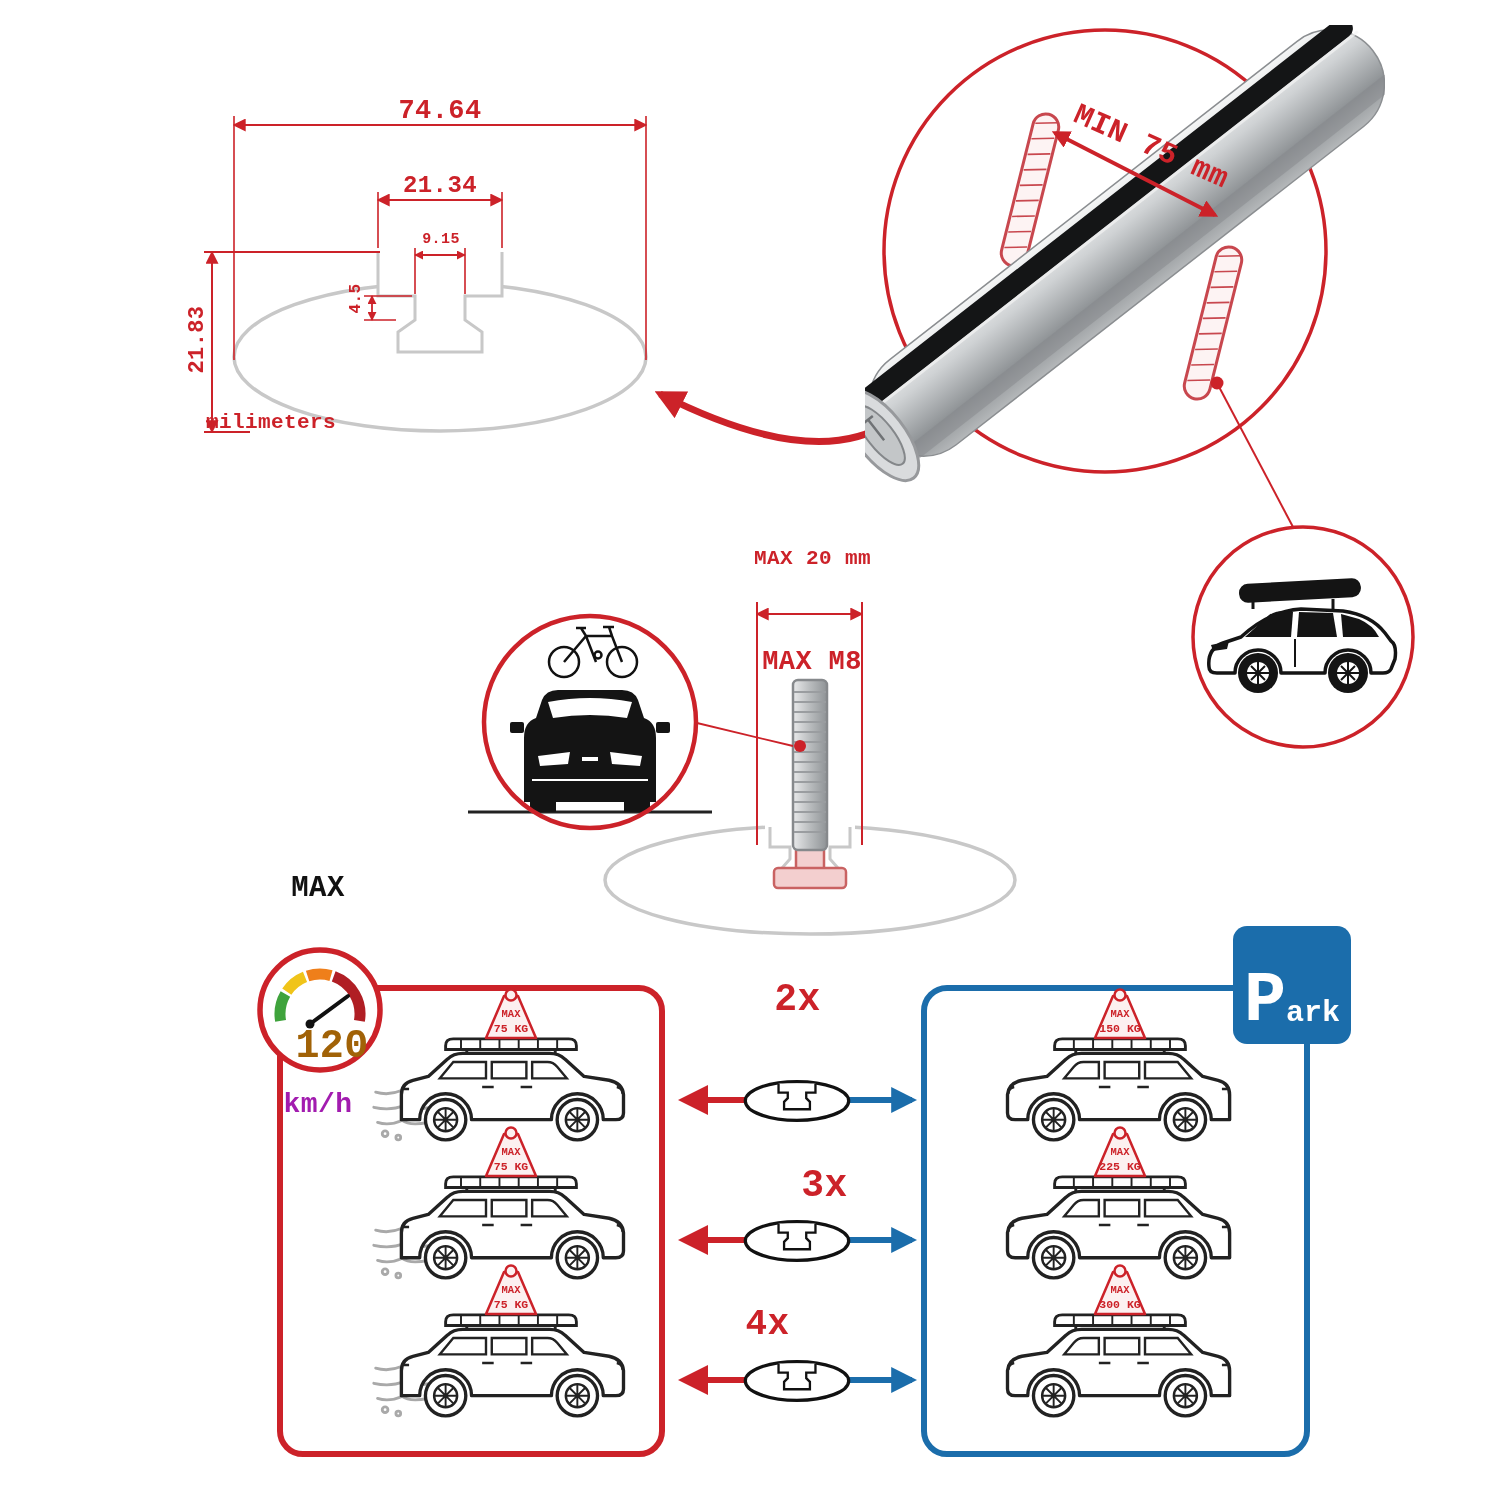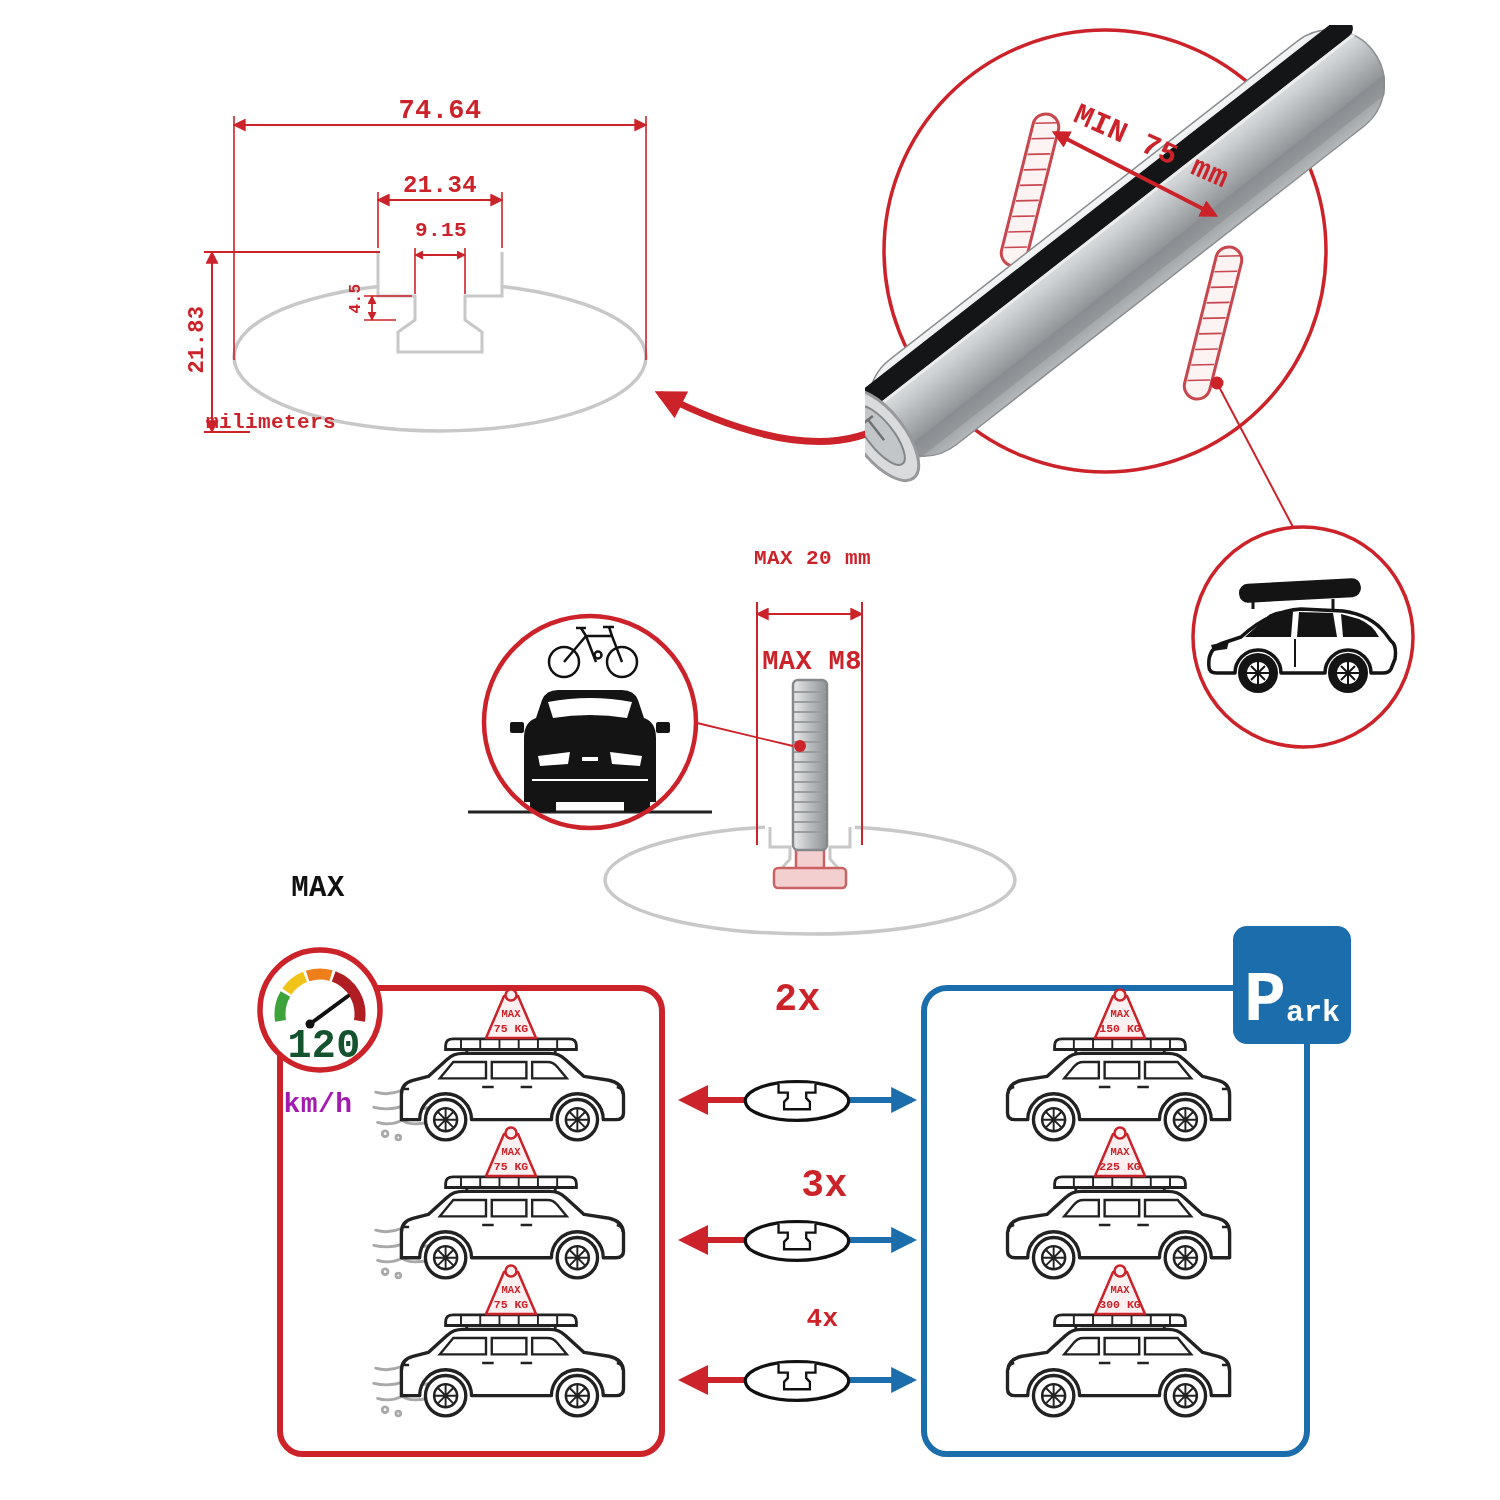--- a/index.html
+++ b/index.html
@@ -109,21 +109,21 @@
       <path d="M265,168 V214 M315,168 V214" stroke-width="1.6"></path>
       <path d="M265,175 H315" stroke-width="2" marker-start="url(#dimsm)" marker-end="url(#dimsm)"></path>
       <path d="M214,216 H262 M214,240 H246" stroke-width="1.4"></path>
       <path d="M222,216 V240" stroke-width="1.8" marker-start="url(#dimsm)" marker-end="url(#dimsm)"></path>
       <path d="M54,172 H230 M54,352 H100" stroke-width="2"></path>
       <path d="M62,172 V352" stroke-width="2" marker-start="url(#dimarrow)" marker-end="url(#dimarrow)"></path>
     </g>
   </svg>
   <div class="lbl" style="left:390px;top:97px;width:100px;font-size:27px">74.64</div>
   <div class="lbl" style="left:390px;top:173px;width:100px;font-size:24px">21.34</div>
-  <div class="lbl" style="left:391px;top:220px;width:100px;font-size:21px">9.15</div>
+  <div class="lbl" style="left:391px;top:232px;width:100px;font-size:15px">9.15</div>
   <div class="lbl" style="left:336px;top:290px;width:40px;font-size:16px;transform:rotate(-90deg)">4.5</div>
   <div class="lbl" style="left:166px;top:330px;width:64px;font-size:22px;transform:rotate(-90deg)">21.83</div>
   <div class="lbl" style="left:206px;top:412px;width:120px;font-size:21px;text-align:left">milimeters</div>
 
   <svg class="abs" style="left:635px;top:352px" width="270" height="115">
     <path d="M255,70 C205,103 130,95 25,42" fill="none" stroke="#cc2229" stroke-width="7" marker-end="url(#bigred)"></path>
   </svg>
 
   <svg class="abs" style="left:865px;top:25px" width="520" height="525">
     <circle cx="240" cy="226" r="221" fill="none" stroke="#cc2229" stroke-width="3.5"></circle>
@@ -217,21 +217,21 @@
   <div class="lbl blk gz" style="left:266px;top:874px;width:104px;font-size:29px;color:#111">MAX</div>
   <svg class="abs gz" style="left:250px;top:940px" width="140" height="140">
     <circle cx="70" cy="70" r="60" fill="#fff" stroke="#cc2229" stroke-width="5.5"></circle>
     <path d="M30.6,80.9 A40,40 0 0 1 35.4,54" fill="none" stroke="#3fa33c" stroke-width="11"></path>
     <path d="M36.8,51.6 A40,40 0 0 1 55,36.9" fill="none" stroke="#f0c419" stroke-width="11"></path>
     <path d="M57.6,36 A40,40 0 0 1 81,35.6" fill="none" stroke="#ef7f1a" stroke-width="11"></path>
     <path d="M83.7,36.4 A40,40 0 0 1 109.4,80.9" fill="none" stroke="#b01e24" stroke-width="11"></path>
     <path d="M60,84 L98,56" stroke="#111" stroke-width="4" stroke-linecap="round"></path>
     <circle cx="60" cy="84" r="4.5" fill="#111"></circle>
   </svg>
-  <div class="lbl blk gz" style="left:272px;top:1026px;width:104px;font-size:40px;color:#14532d">120</div>
+  <div class="lbl blk gz" style="left:280px;top:1026px;width:104px;font-size:40px;color:#a16207">120</div>
   <div class="lbl blk gz" style="left:266px;top:1090px;width:104px;font-size:28px;color:#a21caf">km/h</div>
 
   <div class="panel panel-red" style="left:277px;top:985px"></div>
   <div class="panel panel-blue" style="left:921px;top:985px;width:389px"></div>
 
   <div class="park">
     <span class="big">P</span>
       <span class="small">ark</span>
   </div>
 
@@ -319,20 +319,20 @@
     <use href="#xsection" x="68" y="4" width="114" height="48"></use>
   </svg>
 
   <div class="lbl" style="left:772px;top:1166px;width:105px;font-size:38px">3x</div>
   <svg class="abs" style="left:672px;top:1212px" width="250" height="56">
     <path d="M118,28 L12,28" stroke="#cc2229" stroke-width="6" marker-end="url(#bigred)"></path>
     <path d="M132,28 L240,28" stroke="#1b6dab" stroke-width="6" marker-end="url(#bigblue)"></path>
     <use href="#xsection" x="68" y="4" width="114" height="48"></use>
   </svg>
 
-  <div class="lbl" style="left:770px;top:1306px;width:105px;font-size:26px">4x</div>
+  <div class="lbl" style="left:715px;top:1306px;width:105px;font-size:36px">4x</div>
   <svg class="abs" style="left:672px;top:1352px" width="250" height="56">
     <path d="M118,28 L12,28" stroke="#cc2229" stroke-width="6" marker-end="url(#bigred)"></path>
     <path d="M132,28 L240,28" stroke="#1b6dab" stroke-width="6" marker-end="url(#bigblue)"></path>
     <use href="#xsection" x="68" y="4" width="114" height="48"></use>
   </svg>
 
 </div>
 
 </body></html>

